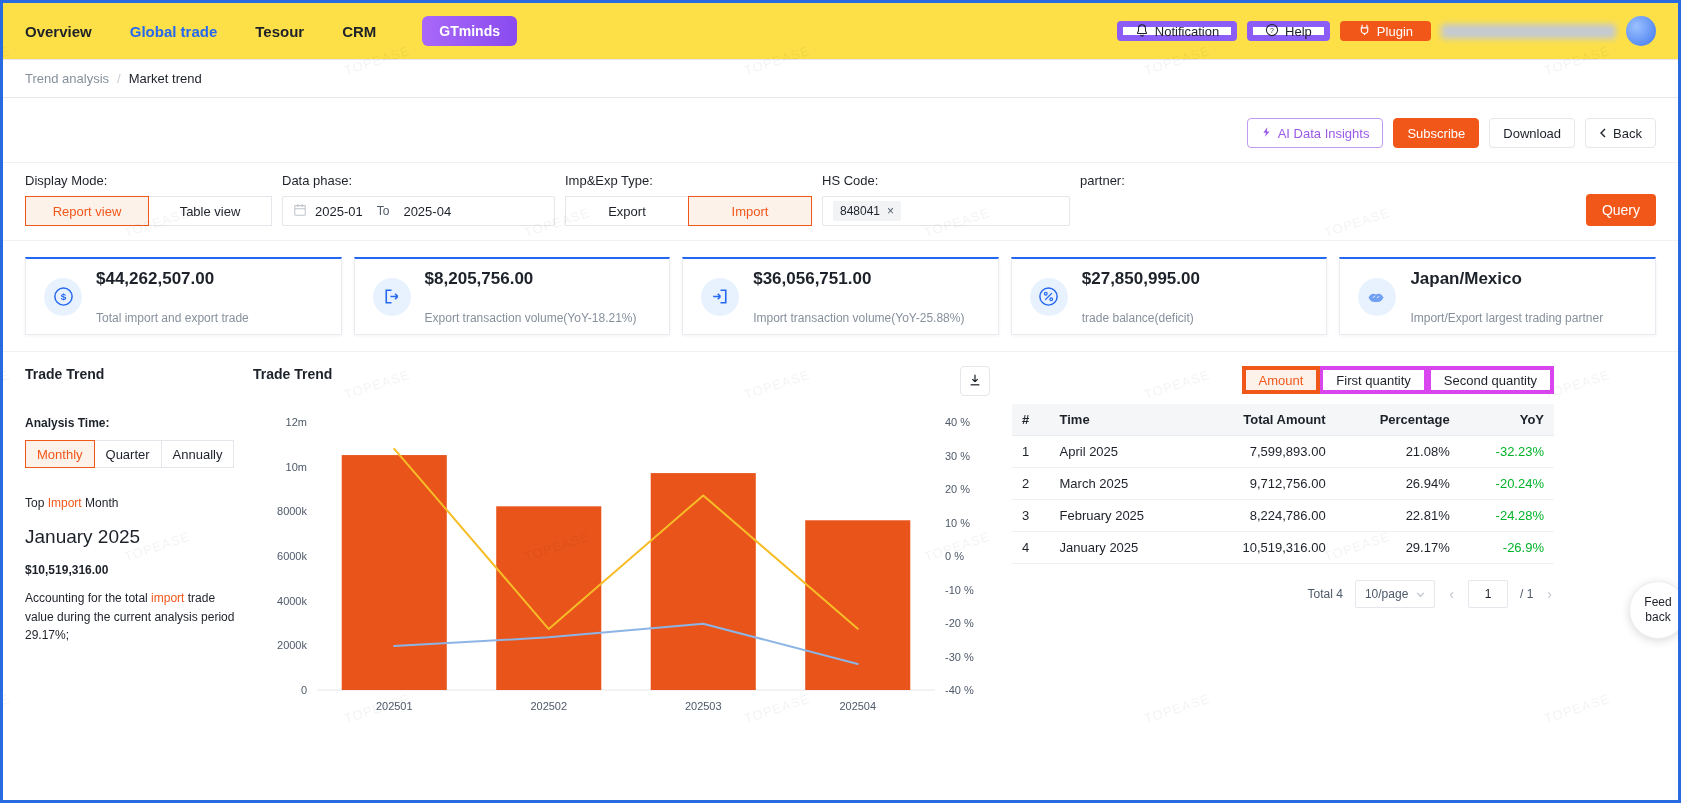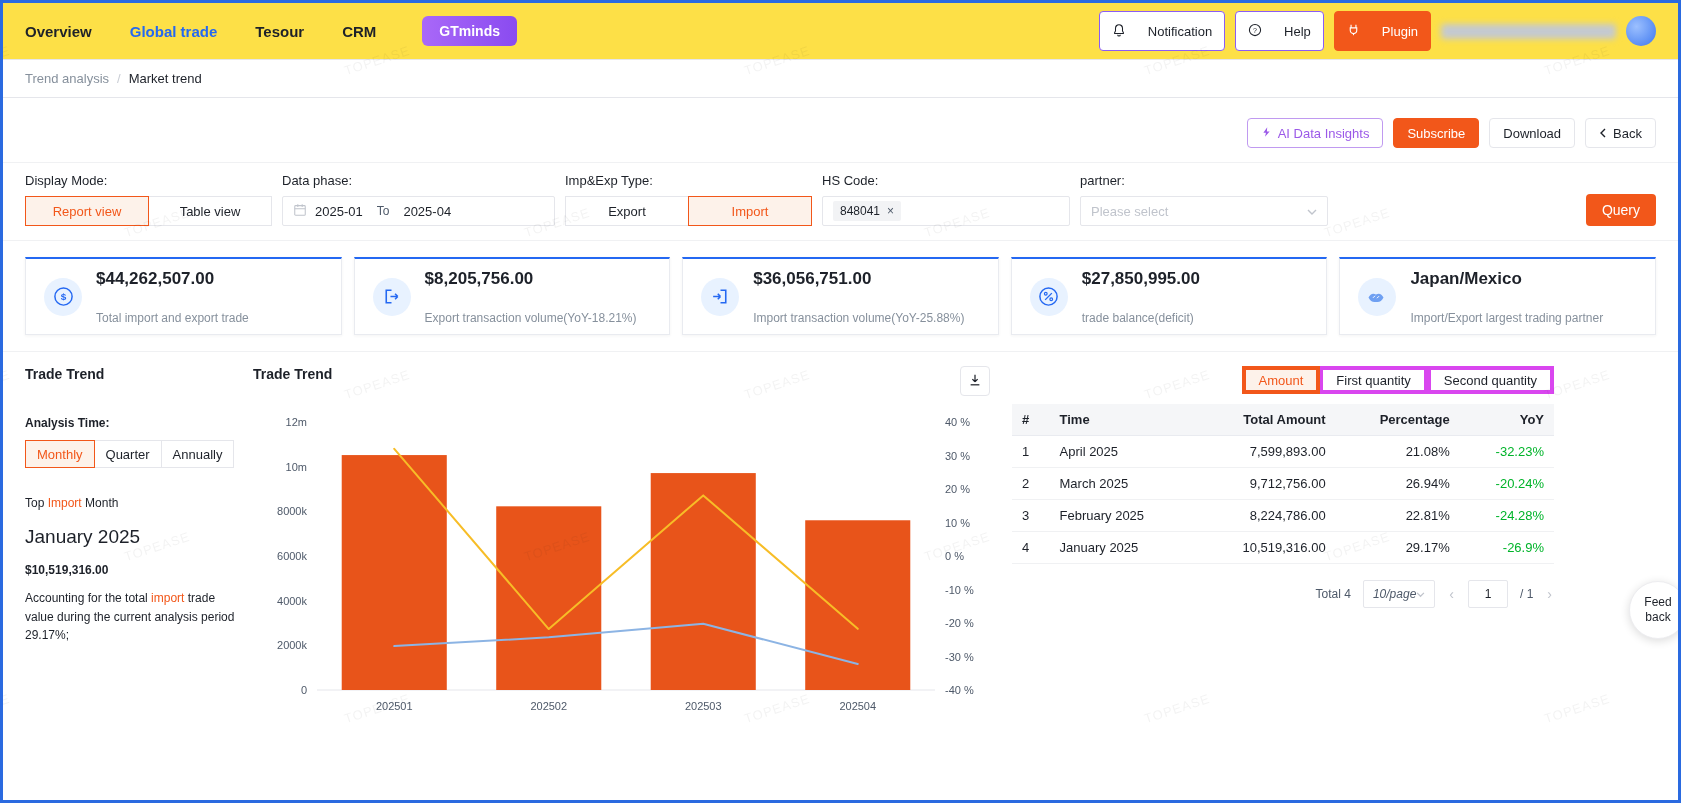--- a/index.html
+++ b/index.html
@@ -11,21 +11,21 @@
   #watermarks{position:absolute;inset:0;pointer-events:none;z-index:40;}
   .wm{position:absolute;font-size:13px;color:rgba(29,33,41,0.055);transform:rotate(-18deg);letter-spacing:1px;white-space:nowrap;}
 
   
   .nav{height:57px;display:flex;align-items:center;padding:0 22px;border-bottom:1px solid #e5e6eb;background:#fde047;}
   .nav-tabs{display:flex;align-items:center;}
   .nav-tab{font-size:15px;font-weight:700;color:#1d2129;margin-right:38px;cursor:pointer;}
   .nav-tab.active{color:#2468f2;}
   .gtminds{background:linear-gradient(90deg,#a968f8,#8a4bf0);color:#fff;font-weight:700;font-size:14px;padding:7px 17px;border:none;border-radius:6px;margin-left:8px;cursor:pointer;font-family:inherit;}
   .nav-right{margin-left:auto;display:flex;align-items:center;gap:10px;}
-  .nav-btn{height:40px;display:flex;align-items:center;gap:22px;padding:0 12px;border:1px solid #8b5cf6;border-radius:4px;font-size:13px;background:#fff;color:#1d2129;cursor:pointer;font-family:inherit;}
+  .nav-btn{height:20px;display:flex;align-items:center;gap:6px;padding:0 12px;border:6px solid #8b5cf6;border-radius:4px;font-size:13px;background:#fff;color:#1d2129;cursor:pointer;font-family:inherit;}
   .nav-btn.plugin{background:#f2571a;border-color:#f2571a;color:#fff;}
   .redacted{width:175px;height:15px;background:#c4c9d1;border-radius:3px;filter:blur(3px);}
   .avatar{width:30px;height:30px;border-radius:50%;background:radial-gradient(circle at 35% 35%,#9cc0ff,#3d77ef);flex:none;cursor:pointer;}
 
   
   .breadcrumb{height:38px;display:flex;align-items:center;gap:8px;padding:0 22px;border-bottom:1px solid #e5e6eb;font-size:13px;background:#fff;}
   .bc-link{color:#86909c;cursor:pointer;}
   .bc-sep{color:#c9cdd4;}
   .bc-current{color:#1d2129;}
 
@@ -87,21 +87,21 @@
   .table-tabs{display:flex;justify-content:flex-end;}
   .ttab{height:28px;padding:0 13px;border:4px solid #d946ef;font-size:13px;display:flex;align-items:center;background:#fff;cursor:pointer;color:#1d2129;font-family:inherit;}
   .ttab + .ttab{margin-left:-1px;}
   .ttab.active{border-color:#f2571a;color:#f2571a;background:#fdf2ea;position:relative;z-index:1;}
   .trend-table{width:100%;border-collapse:collapse;margin-top:10px;font-size:13px;}
   .trend-table th{background:#f5f6f8;color:#1d2129;font-weight:700;text-align:left;padding:8px 10px;border-bottom:1px solid #e9ebf0;}
   .trend-table td{padding:8px 10px;border-bottom:1px solid #f0f1f3;color:#1d2129;}
   .trend-table th.num,.trend-table td.num{text-align:right;}
   .trend-table td.green{color:#00b42a;}
   .table-footer{display:flex;align-items:center;justify-content:flex-end;gap:12px;margin-top:16px;font-size:12px;color:#4e5969;}
-  .page-size{height:28px;border:1px solid #e5e6eb;border-radius:2px;display:flex;align-items:center;gap:0;padding:0 9px;background:#fff;cursor:pointer;color:#4e5969;font-style:italic;}
+  .page-size{height:28px;border:1px solid #e5e6eb;border-radius:2px;display:flex;align-items:center;gap:8px;padding:0 9px;background:#fff;cursor:pointer;color:#4e5969;}
   .pg-arrow{color:#c0c4cc;font-size:14px;cursor:pointer;padding:0 2px;}
   .page-input{width:40px;height:28px;border:1px solid #e5e6eb;border-radius:2px;display:flex;align-items:center;justify-content:center;color:#1d2129;background:#fff;cursor:text;}
   .page-total{color:#4e5969;}
 
   .feedback{position:absolute;right:-9px;top:578px;width:58px;height:58px;border-radius:50%;background:#fff;border:1px solid #ededf0;box-shadow:0 2px 10px rgba(0,0,0,.14);display:flex;align-items:center;justify-content:center;text-align:center;font-size:12px;color:#1d2129;line-height:1.25;z-index:45;cursor:pointer;}
   .feedback span{width:38px;}
 </style>
 </head>
 <body>
 
@@ -223,26 +223,20 @@
       <span class="flabel">HS Code:</span>
       <div class="inputbox hs-box">
         <span class="tag">
           <span>848041</span>
           <span class="tag-close">×</span>
         </span>
       </div>
     </div>
     <div class="fgroup">
       <span class="flabel">partner:</span>
-      <div class="inputbox partner-box">
-        <span>Please select</span>
-        <span><svg width="10" height="7" viewBox="0 0 10 7">
-              <path d="M1 1l4 4 4-4" fill="none" stroke="#c0c4cc" stroke-width="1.4"></path>
-            </svg></span>
-      </div>
     </div>
     <button class="query-btn">Query</button>
   </div>
 
   <div class="cards">
     <div class="card">
       <span class="card-icon">
           <svg width="21" height="21" viewBox="0 0 20 20">
             <circle cx="10" cy="10" r="8.2" fill="none" stroke="#2468f2" stroke-width="1.4"></circle>
             <text x="10" y="13.6" text-anchor="middle" font-size="9.5" font-weight="bold" fill="#2468f2" font-family="Liberation Sans,sans-serif">$</text>

